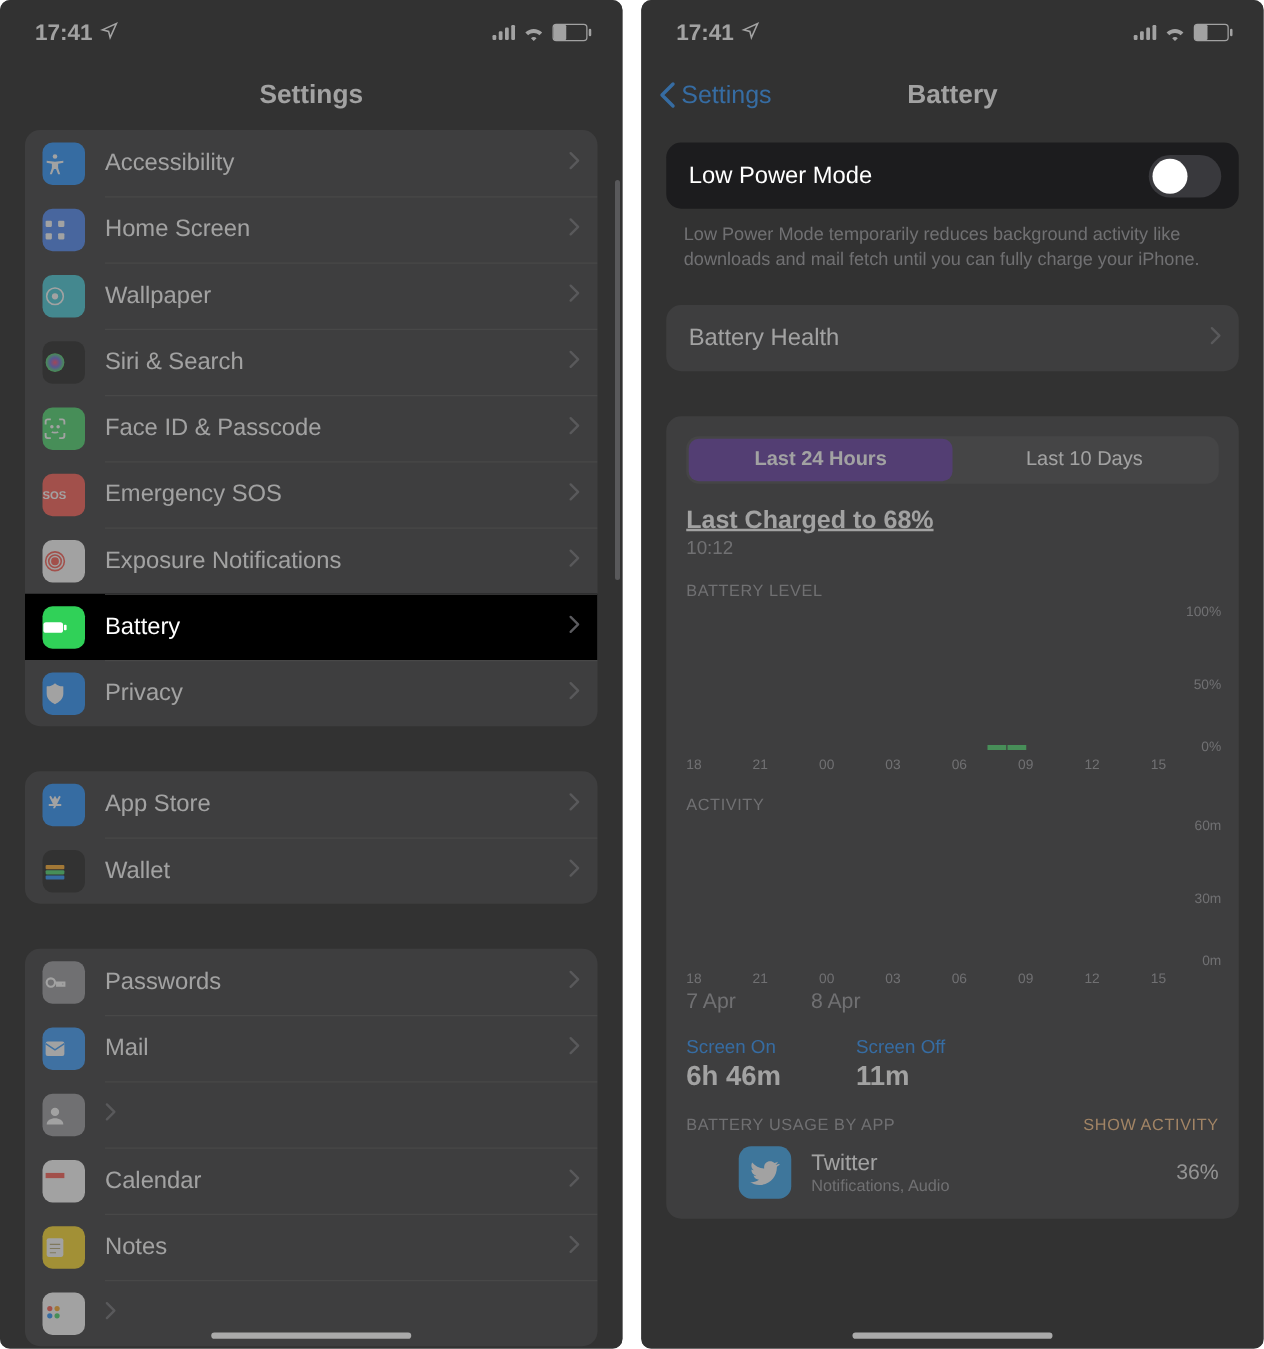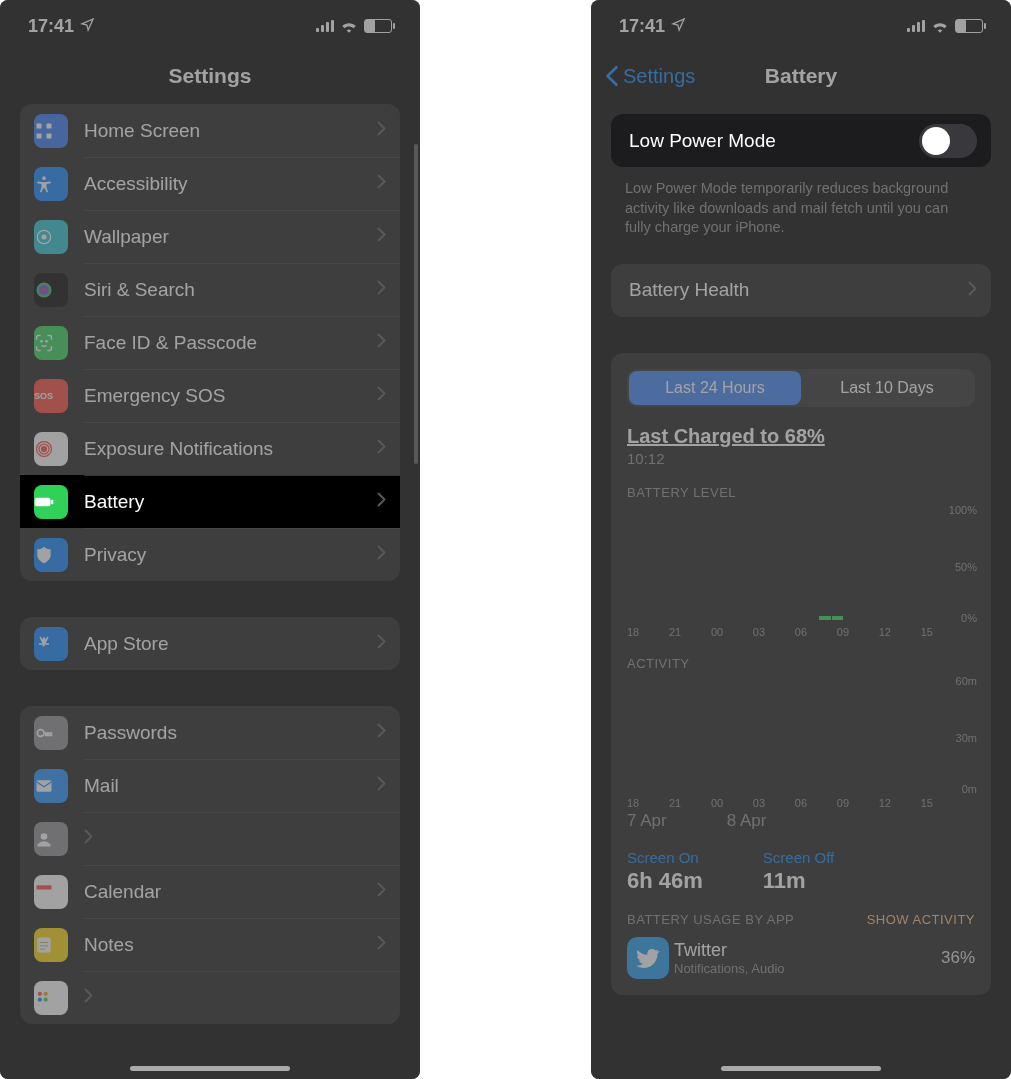--- a/index.html
+++ b/index.html
@@ -1,18 +1,18 @@
 <!DOCTYPE html>
 <html><head>
 <meta charset="utf-8">
 <style>
   * { box-sizing: border-box; margin: 0; padding: 0; }
   html, body { width: 1011px; height: 1079px; background: #fff; font-family: -apple-system, "Helvetica Neue", Arial, sans-serif; }
   body { display: flex; justify-content: space-between; }
-  .phone { width: 420px; height: 1079px; background: #000; position: relative; color: #fff; overflow: hidden; border-radius: 8px;}
+  .phone { width: 498px; height: 1079px; background: #000; position: relative; color: #fff; overflow: hidden; border-radius: 8px;}
   .phone.dimmed::after { content:""; position:absolute; inset:0; background:rgba(90,90,90,.56); pointer-events:none; }
   .phone.dimmed .highlighted { position: relative; z-index: 2; }
 
   
   .status-bar { display:flex; justify-content:space-between; align-items:center; padding: 10px 28px 6px; height:48px; font-weight:600; font-size:18px; }
   .status-left { display:flex; align-items:center; gap:6px; }
   .status-right { display:flex; align-items:center; gap:6px; }
   .loc-icon { display:inline-block; }
   .sig-bars { display:inline-flex; align-items:flex-end; gap:2px; height:12px;}
   .sig-bars span{ width:3px; background:#fff; border-radius:1px;}
@@ -37,40 +37,40 @@
   .row .label { flex:1; font-size:19px; color:#fff; }
   .row .chev { color:#5a5a5e; }
   .row .toggle { width:58px; height:34px; background:#39393d; border-radius:17px; position:relative; }
   .row .toggle i { position:absolute; left:3px; top:3px; width:28px; height:28px; border-radius:50%; background:#fff; }
   .footer-note { color:#8e8e93; font-size:14.5px; line-height:1.35; padding: 8px 34px 0; }
   .scrollthumb{position:absolute; right:2px; width:4px; background:#5a5a5e; border-radius:2px;}
 
   
   .seg { display:flex; background:#2c2c2e; border-radius:10px; padding:2px; margin:0 0 18px; }
   .seg div{ flex:1; text-align:center; padding:8px 0; font-size:16px; border-radius:8px; color:#fff;}
-  .seg div.sel{ background:#3b82f6; }
+  .seg div.sel{ background:#4c1d95;font-weight:bold; }
   .card { margin:0 20px 22px; background:#1c1c1e; border-radius:12px; padding:16px; }
   .card h3{ font-size:20px; font-weight:600; margin-bottom:2px;text-decoration:underline;}
   .card .sub{ color:#8e8e93; font-size:15px;}
   .sect-label{ color:#8e8e93; font-size:13px; letter-spacing:.5px; margin:18px 0 8px; display:flex; justify-content:space-between;}
   .sect-label a{ color:#fdba74; font-size:13px; }
 
   .chart { position:relative; height:112px; }
   .chart .ylab{ position:absolute; right:-2px; font-size:11px; color:#8e8e93;}
   .chart .plot{ position:absolute; left:0; right:42px; top:0; bottom:0; display:flex; align-items:flex-end; gap:1.5px;}
   .chart .plot .bar{ flex:1; display:flex; flex-direction:column; justify-content:flex-end; }
   .chart .plot .bar i{ display:block; width:100%; }
   .xaxis{ display:flex; justify-content:space-between; font-size:11px; color:#8e8e93; padding-right:42px; margin-top:6px;}
   .xaxis2{ display:flex; gap:60px; font-size:17px; color:#8e8e93; margin-top:2px;}
 
   .usage-row{ display:flex; gap:60px; margin-top:18px;}
   .usage-row .u .k{ color:#0a84ff; font-size:15px; margin-bottom:2px;}
   .usage-row .u .v{ font-size:22px; font-weight:600;}
 
-  .app-row{ display:flex; align-items:center; gap:5px; margin-top:10px;}
+  .app-row{ display:flex; align-items:center; gap:16px; margin-top:10px;margin-left:42px;}
   .app-row .aicon{ width:42px;height:42px;border-radius:10px;background:#1d9bf0;display:flex;align-items:center;justify-content:center;}
   .app-row .ainfo{flex:1;}
   .app-row .ainfo .n{font-size:18px;}
   .app-row .ainfo .s{font-size:13px;color:#8e8e93;}
   .app-row .pct{font-size:17px;color:#ddd;}
 
   .homebar{position:absolute; bottom:8px; left:50%; transform:translateX(-50%); width:160px; height:5px; border-radius:3px; background:#aaa; z-index:3;}
 
   
   .ic-svg{width:20px;height:20px;}
@@ -107,41 +107,41 @@
   </div>
 
   <div class="nav">
     <span>Settings</span>
   </div>
 
   <div class="scroll" id="left-scroll">
 
     <div class="group">
         <div class="row">
+          <span class="icon" style="background:#0a84ff">
+            <svg class="ic-svg" viewBox="0 0 24 24" fill="#fff">
+              <circle cx="12" cy="5" r="2.2"></circle>
+              <path d="M4 9l8 1 8-1v2l-5 1v4l2 6h-2l-2-5h-2l-2 5H7l2-6v-4L4 11z"></path>
+            </svg>
+          </span>
+          <span class="label">Accessibility</span>
+          <span class="chev"><svg width="9" height="15" viewBox="0 0 12 20" fill="none" stroke="#5a5a5e" stroke-width="2.5" stroke-linecap="round" stroke-linejoin="round">
+              <path d="M2 2 L10 10 L2 18"></path>
+            </svg></span>
+        </div>
+        <div class="row">
           <span class="icon" style="background:#3478f6">
             <svg class="ic-svg" viewBox="0 0 24 24" fill="#fff">
               <rect x="3" y="3" width="6" height="6" rx="1"></rect>
               <rect x="15" y="3" width="6" height="6" rx="1"></rect>
               <rect x="3" y="15" width="6" height="6" rx="1"></rect>
               <rect x="15" y="15" width="6" height="6" rx="1"></rect>
             </svg>
           </span>
           <span class="label">Home Screen</span>
-          <span class="chev"><svg width="9" height="15" viewBox="0 0 12 20" fill="none" stroke="#5a5a5e" stroke-width="2.5" stroke-linecap="round" stroke-linejoin="round">
-              <path d="M2 2 L10 10 L2 18"></path>
-            </svg></span>
-        </div>
-        <div class="row">
-          <span class="icon" style="background:#0a84ff">
-            <svg class="ic-svg" viewBox="0 0 24 24" fill="#fff">
-              <circle cx="12" cy="5" r="2.2"></circle>
-              <path d="M4 9l8 1 8-1v2l-5 1v4l2 6h-2l-2-5h-2l-2 5H7l2-6v-4L4 11z"></path>
-            </svg>
-          </span>
-          <span class="label">Accessibility</span>
           <span class="chev"><svg width="9" height="15" viewBox="0 0 12 20" fill="none" stroke="#5a5a5e" stroke-width="2.5" stroke-linecap="round" stroke-linejoin="round">
               <path d="M2 2 L10 10 L2 18"></path>
             </svg></span>
         </div>
         <div class="row">
           <span class="icon" style="background:#29c5d3">
             <svg class="ic-svg" viewBox="0 0 24 24" fill="#fff">
               <circle cx="12" cy="12" r="8" fill="none" stroke="#fff" stroke-width="1.5"></circle>
               <circle cx="12" cy="12" r="3"></circle>
             </svg>
@@ -234,20 +234,33 @@
           <span class="icon" style="background:#0a84ff">
             <svg class="ic-svg" viewBox="0 0 24 24" fill="#fff">
               <path d="M12 3l2 3.5L16 3l1.5 1L14 11h4v2h-5l-1 2h-2l1-2H6v-2h4L6.5 4 8 3l2 3.5L12 3z"></path>
             </svg>
           </span>
           <span class="label">App Store</span>
           <span class="chev"><svg width="9" height="15" viewBox="0 0 12 20" fill="none" stroke="#5a5a5e" stroke-width="2.5" stroke-linecap="round" stroke-linejoin="round">
               <path d="M2 2 L10 10 L2 18"></path>
             </svg></span>
         </div>
+        <div class="row">
+          <span class="icon" style="background:#000">
+            <svg class="ic-svg" viewBox="0 0 24 24">
+              <rect x="3" y="6" width="18" height="4" rx="1" fill="#ff9f0a"></rect>
+              <rect x="3" y="11" width="18" height="4" rx="1" fill="#30d158"></rect>
+              <rect x="3" y="16" width="18" height="4" rx="1" fill="#0a84ff"></rect>
+            </svg>
+          </span>
+          <span class="label">Wallet</span>
+          <span class="chev"><svg width="9" height="15" viewBox="0 0 12 20" fill="none" stroke="#5a5a5e" stroke-width="2.5" stroke-linecap="round" stroke-linejoin="round">
+              <path d="M2 2 L10 10 L2 18"></path>
+            </svg></span>
+        </div>
       </div>
       <div class="group">
         <div class="row">
           <span class="icon" style="background:#8e8e93">
             <svg class="ic-svg" viewBox="0 0 24 24" fill="#fff">
               <circle cx="8" cy="12" r="4" fill="none" stroke="#fff" stroke-width="2"></circle>
               <path d="M12 12h9v3h-3v-1h-2v1h-2v-3" stroke="#fff" stroke-width="2" fill="none"></path>
             </svg>
           </span>
           <span class="label">Passwords</span>

